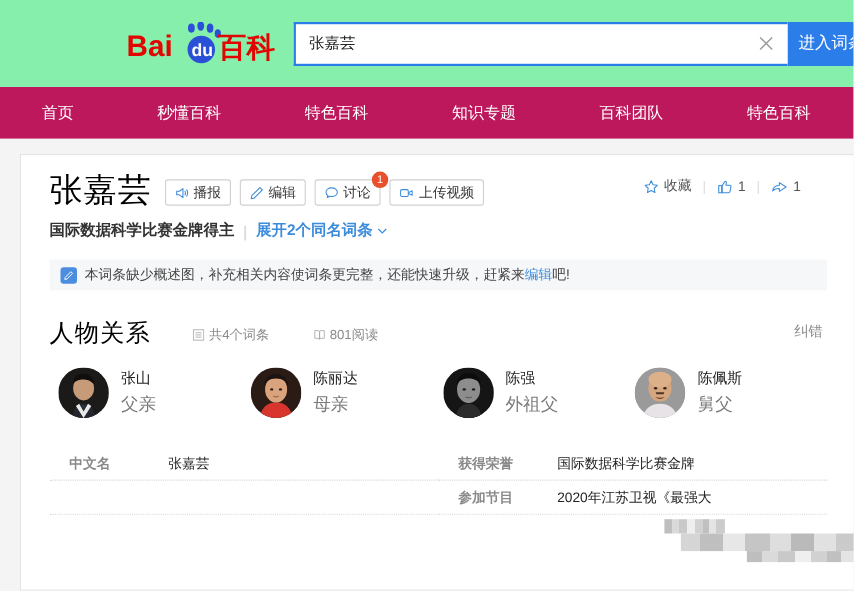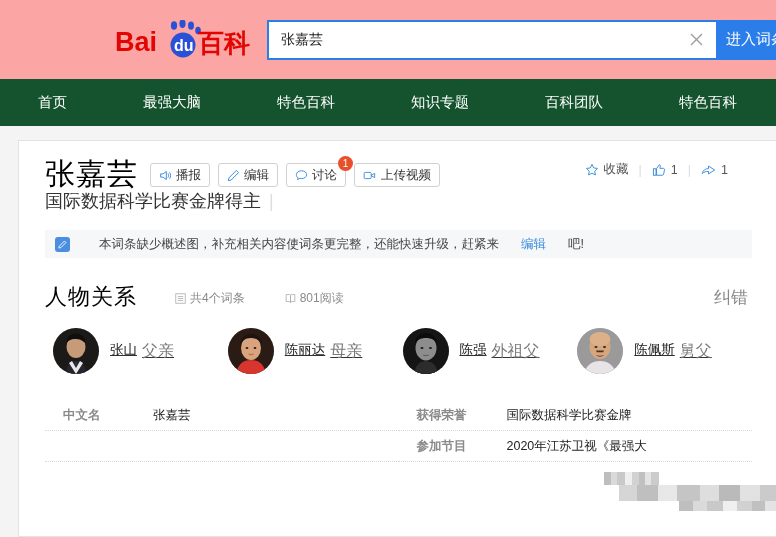--- a/index.html
+++ b/index.html
@@ -8,21 +8,21 @@
     overflow: hidden;
     background: #f4f4f4;
     font-family: "Liberation Sans", "DejaVu Sans", sans-serif;
     font-size: 13px;
     color: #333;
   }
 
   
   .header {
     height: 79px;
-    background: #fca5a5;
+    background: #86efac;
     display: flex;
     align-items: center;
     padding-left: 115px;
     position: relative;
   }
   .logo {
     width: 140px; height: 44px;
     display: flex; align-items: center;
     position: relative;
     flex: 0 0 auto;
@@ -73,21 +73,21 @@
     cursor: pointer;
     font-family: "Liberation Sans", "DejaVu Sans", sans-serif;
     white-space: nowrap;
     overflow: hidden;
     flex: 0 0 auto;
   }
 
   
   .nav {
     height: 47px;
-    background: #14532d;
+    background: #be185d;
     display: flex;
     align-items: center;
     padding-left: 28px;
   }
   .nav-item {
     color: #ffffff;
     font-size: 14.5px;
     padding: 0 10px;
     margin-right: 56px;
     cursor: pointer;
@@ -168,44 +168,45 @@
   }
   .meta-right .mi {
     display: flex; align-items: center; gap: 5px;
     padding: 0 10px;
     cursor: pointer;
   }
   .meta-sep { color: #ddd; }
 
   
   .subtitle {
-    font-size: 18px;
+    margin-top: 12px;
+    font-size: 14px;
     color: #333;
     display: flex;
     align-items: center;
     gap: 8px;
+    font-weight: bold;
   }
   .sub-sep { color: #ddd; }
   .sub-link {
     color: #3c8cdc;
     cursor: pointer;
     display: flex; align-items: center; gap: 4px;
   }
 
   
   .notice {
     margin-top: 17px;
     background: #f6f7f9;
     height: 28px;
     display: flex;
     align-items: center;
     padding: 0 10px;
     font-size: 12.5px;
     color: #444;
-    gap: 22px;
   }
   .notice-ico {
     width: 15px; height: 15px;
     background: #4b8ddf;
     border-radius: 3px;
     display: flex; align-items: center; justify-content: center;
     margin-right: 7px;
     flex: 0 0 auto;
   }
   .notice a { color: #3c8cdc; text-decoration: none; cursor: pointer; }
@@ -236,21 +237,21 @@
   .sec-stat {
     margin-left: 14px;
     font-size: 12px;
     color: #8a8a8a;
     display: flex; align-items: center; gap: 4px; padding-left: 24px;
   }
   .sec-stat + .sec-stat { margin-left: 16px; }
   .fix-link {
     position: absolute;
     right: 4px; top: 4px;
-    font-size: 17px;
+    font-size: 13px;
     color: #8a8a8a;
     cursor: pointer;
   }
 
   .relations {
     margin-top: 16px;
     display: flex;
   }
   .rel {
     width: 186px;
@@ -260,21 +261,21 @@
     cursor: pointer;
   }
   .rel:first-child { margin-left: 8px; }
   .avatar {
     width: 46px; height: 46px;
     border-radius: 50%;
     overflow: hidden;
     flex: 0 0 auto;
     background: #ccc;
   }
-  .rel-txt { display: flex; flex-direction: row; gap: 5px; text-decoration: underline; }
+  .rel-txt { display: flex; flex-direction: column; gap: 5px; }
   .rel-name { font-size: 13.5px; color: #222; }
   .rel-role { font-size: 16px; color: #7a7a7a; }
 
   
   .infotable {
     margin-top: 26px;
     display: flex;
   }
   .info-col { width: 50%; }
   .info-row {
@@ -340,21 +341,21 @@
           <line x1="12" y1="1" x2="1" y2="12" stroke="#999" stroke-width="1.3"></line>
         </svg>
       </span>
     </div>
     <button class="search-btn">进入词条</button>
   </div>
 </div>
 
 <div class="nav">
   <div class="nav-item">首页</div>
-  <div class="nav-item">最强大脑</div>
+  <div class="nav-item">秒懂百科</div>
   <div class="nav-item">特色百科</div>
   <div class="nav-item">知识专题</div>
   <div class="nav-item">百科团队</div>
   <div class="nav-item">特色百科</div>
 
 </div>
 
 <div class="page">
   <div class="card">
 
@@ -418,20 +419,26 @@
             <path d="M1.5 12c.6-4 3.6-5.6 7-5.6V3.5L15.5 8l-7 4.5V9.6c-3 0-5.3.7-7 2.4z" fill="none" stroke="#3c8cdc" stroke-width="1.1" stroke-linejoin="round"></path>
           </svg>
           <span>1</span>
         </span>
       </div>
     </div>
 
     <div class="subtitle">
       <span>国际数据科学比赛金牌得主</span>
       <span class="sub-sep">|</span>
+      <span class="sub-link">
+        <span>展开2个同名词条</span>
+        <svg width="9" height="6" viewBox="0 0 10 6">
+          <path d="M1 1l4 4 4-4" fill="none" stroke="#3c8cdc" stroke-width="1.2"></path>
+        </svg>
+      </span>
     </div>
 
     <div class="notice">
       <span class="notice-ico">
         <svg width="9" height="9" viewBox="0 0 16 16">
           <path d="M11.5 1.8l2.7 2.7L5 13.7 1.7 14.3 2.3 11z" fill="none" stroke="#ffffff" stroke-width="1.6" stroke-linejoin="round"></path>
         </svg>
       </span>
       <span>本词条缺少概述图，补充相关内容使词条更完整，还能快速升级，赶紧来</span>
         <a>编辑</a>

